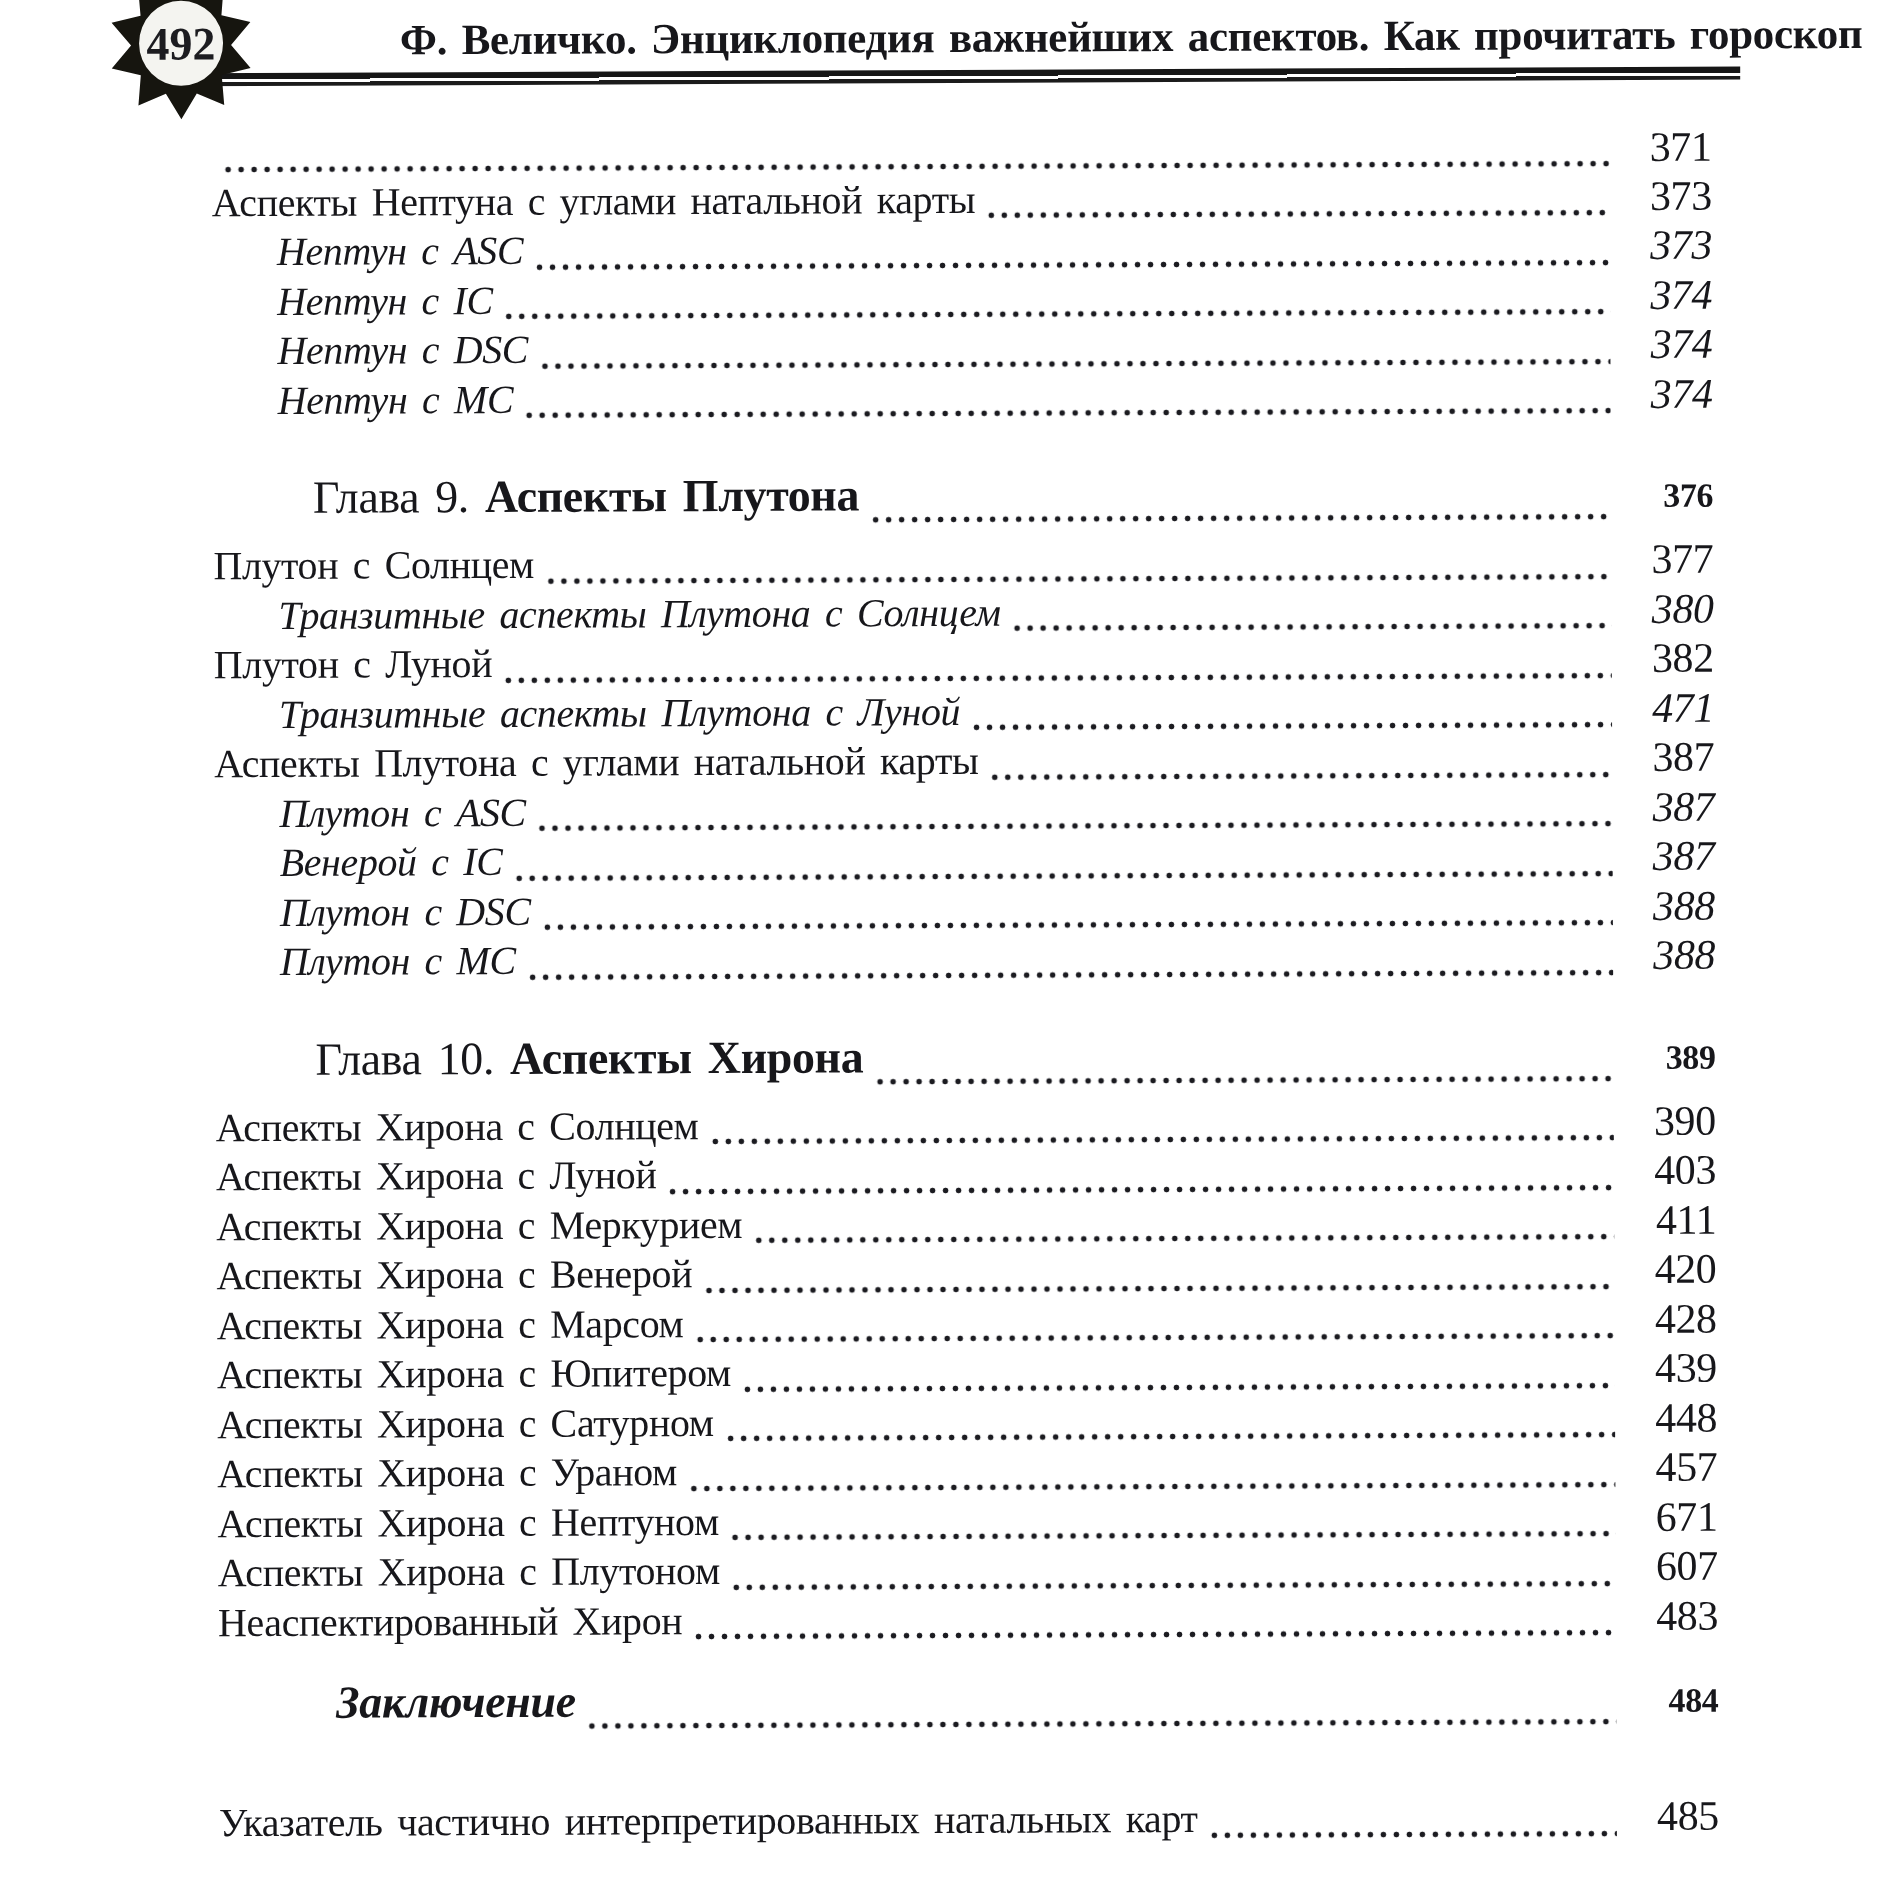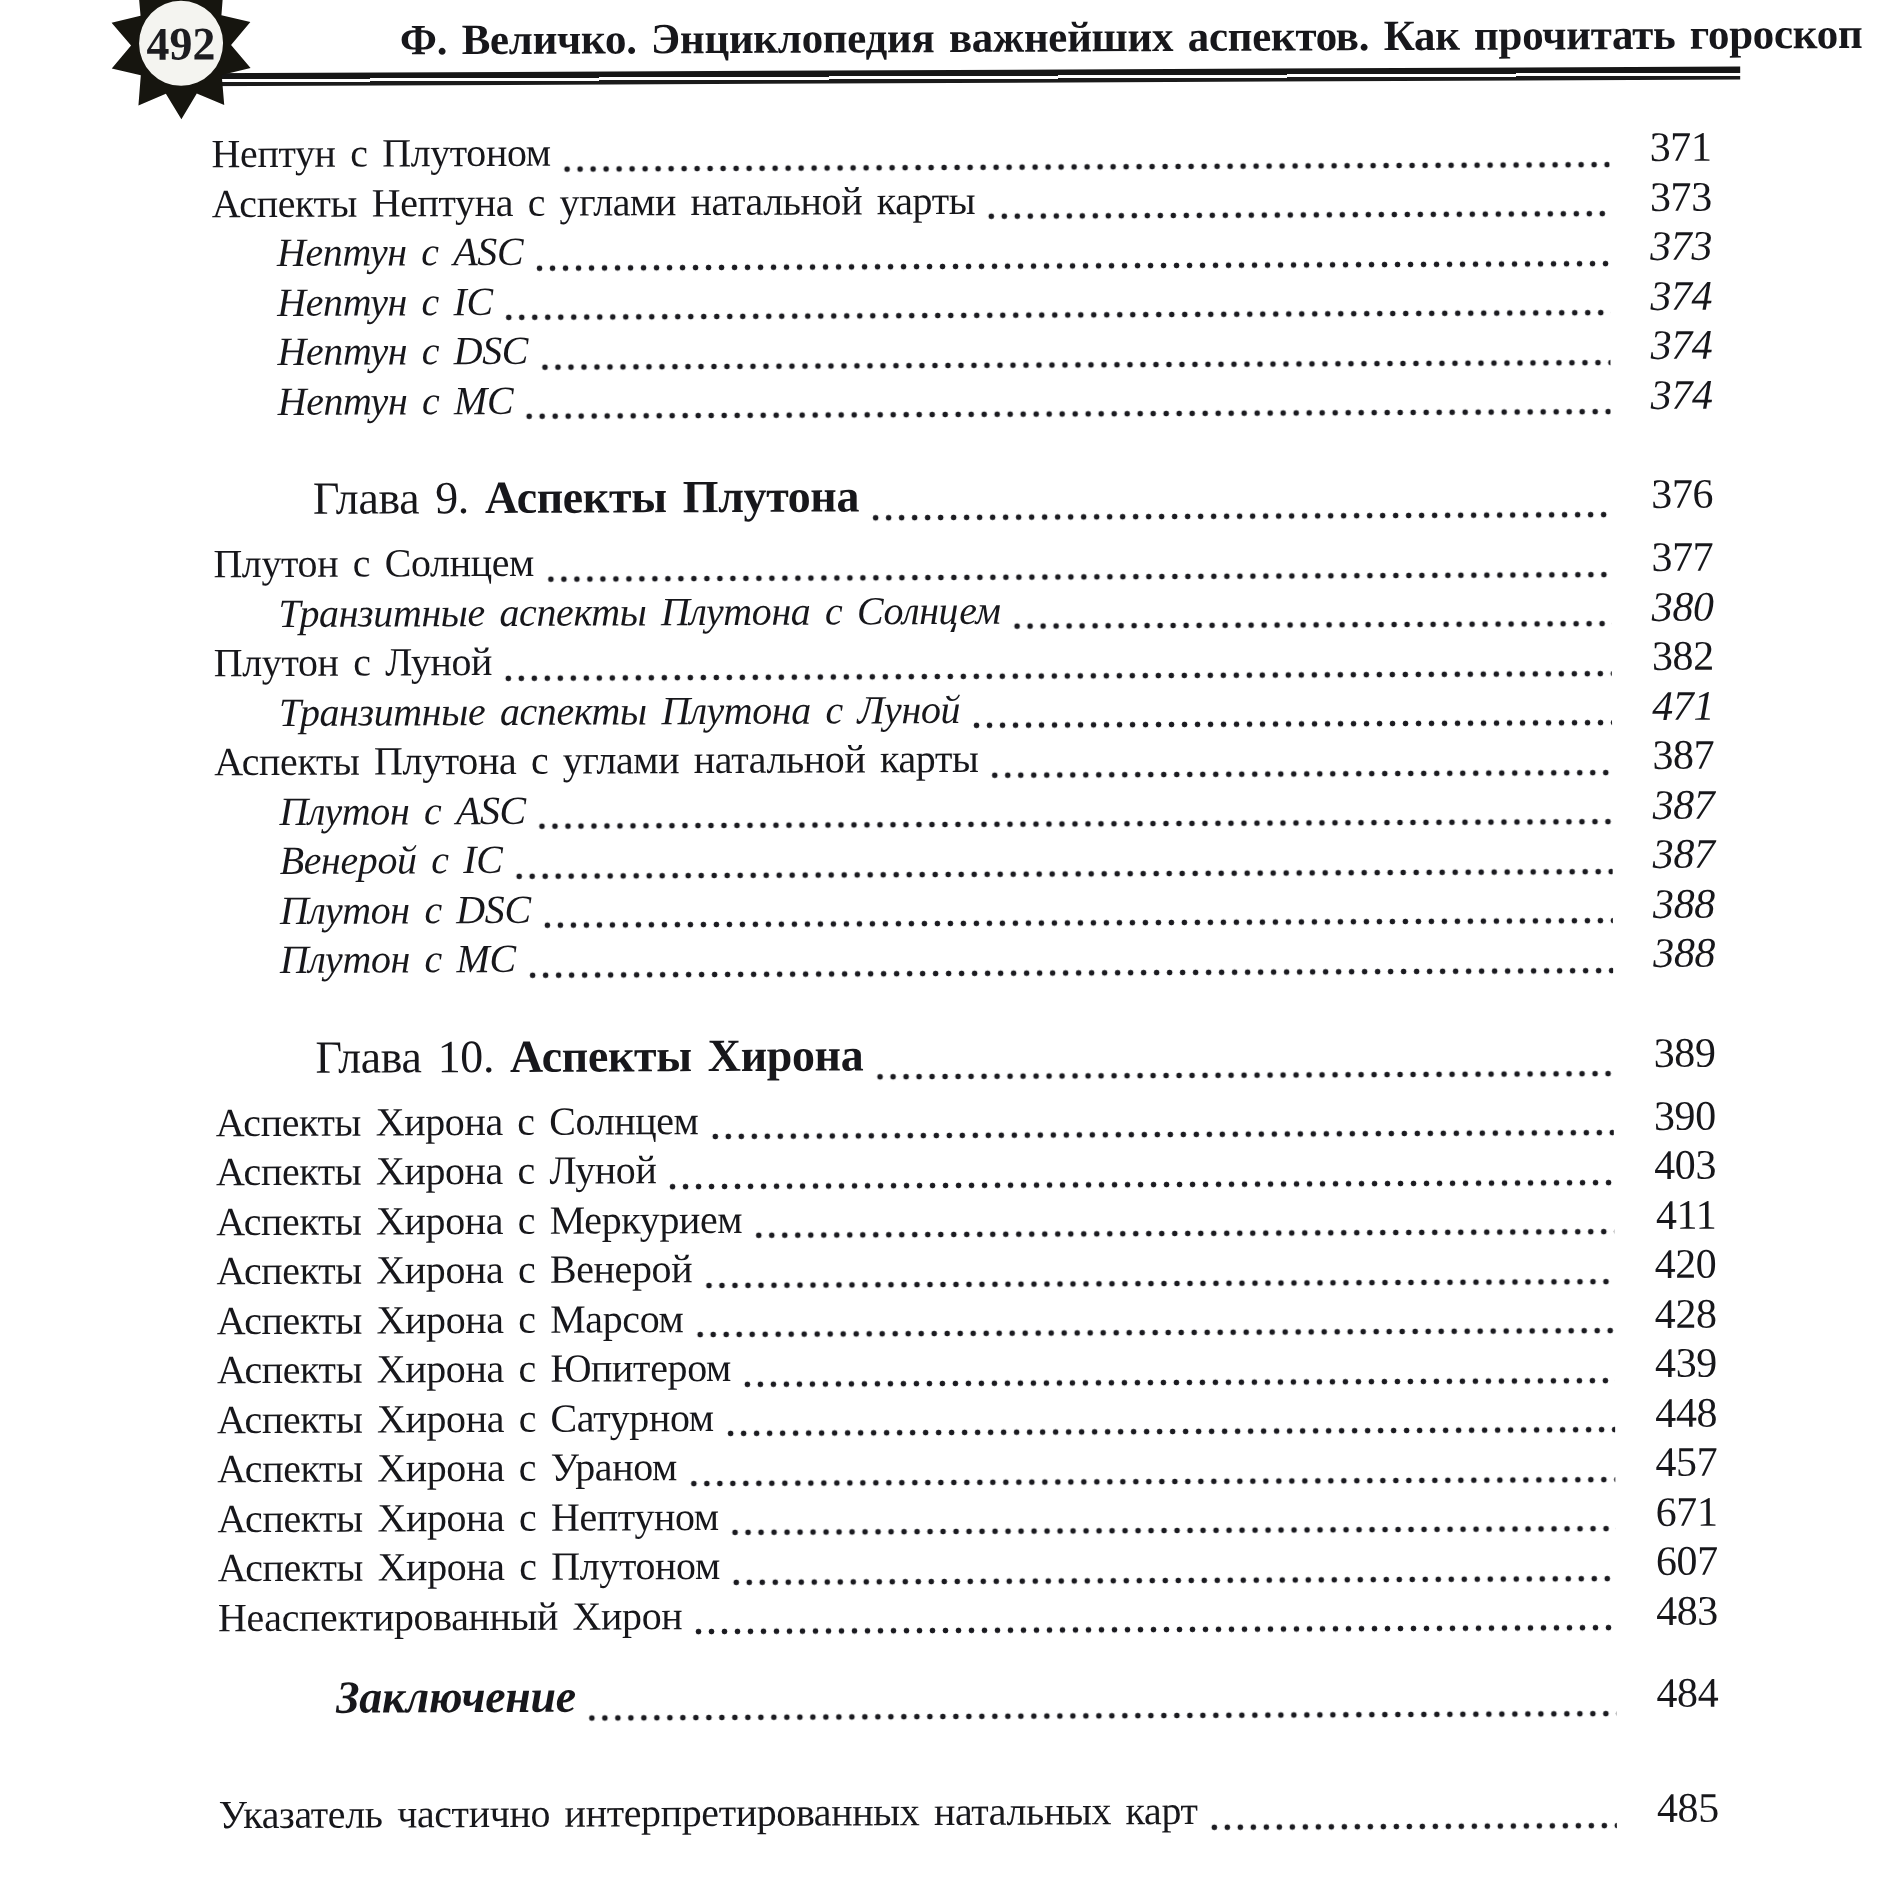--- a/index.html
+++ b/index.html
@@ -69,42 +69,41 @@
     height: 9px; margin: 0 4px 4px 10px;
     background-image: radial-gradient(circle, #1b1b20 2.5px, transparent 3.2px);
     background-size: 13px 9px;
     background-repeat: repeat-x;
     background-position: 0 50%;
   }
   .num {
     margin-left: 12px; min-width: 86px; text-align: right;
     font-size: 42px; white-space: nowrap;
   }
-  .row.chapter .num, .row.conclusion .num { font-size: 42px; font-weight: normal; font-style: normal; }
+  .row.chapter .num, .row.conclusion .num { font-size: 34px; font-weight: bold; font-style: normal; }
 </style>
 </head>
 <body>
 
 <div class="sheet">
 
   <div class="badge">
     <svg viewBox="0 0 150 150" preserveAspectRatio="none">
       <polygon fill="#16150f" points="75,2 90.5,27.5 117.9,15.9 115.5,45.6 144.4,52.4 125,75 144.4,97.6 115.5,104.4 117.9,134.1 90.5,122.6 75,148 59.6,122.6 32.1,134.1 34.6,104.4 5.6,97.6 25,75 5.6,52.4 34.6,45.6 32.1,15.9 59.6,27.5"></polygon>
       <circle cx="75" cy="73" r="42" fill="#f4f4f0"></circle>
       <text x="75" y="89" text-anchor="middle" fill="#1c1c20">492</text>
     </svg>
   </div>
 
   <div class="header-title">Ф. Величко. Энциклопедия важнейших аспектов. Как прочитать гороскоп</div>
 
   <div class="header-rule"></div>
 
   <div class="toc" id="toc">
       <div class="row main">
-        <span class="label">Нептун с Плутоном</span>
         <span class="leader"></span>
         <span class="num">371</span>
       </div>
       <div class="row main">
         <span class="label">Аспекты Нептуна с углами натальной карты</span>
         <span class="leader"></span>
         <span class="num">373</span>
       </div>
       <div class="row sub">
         <span class="label">Нептун с ASC</span>

